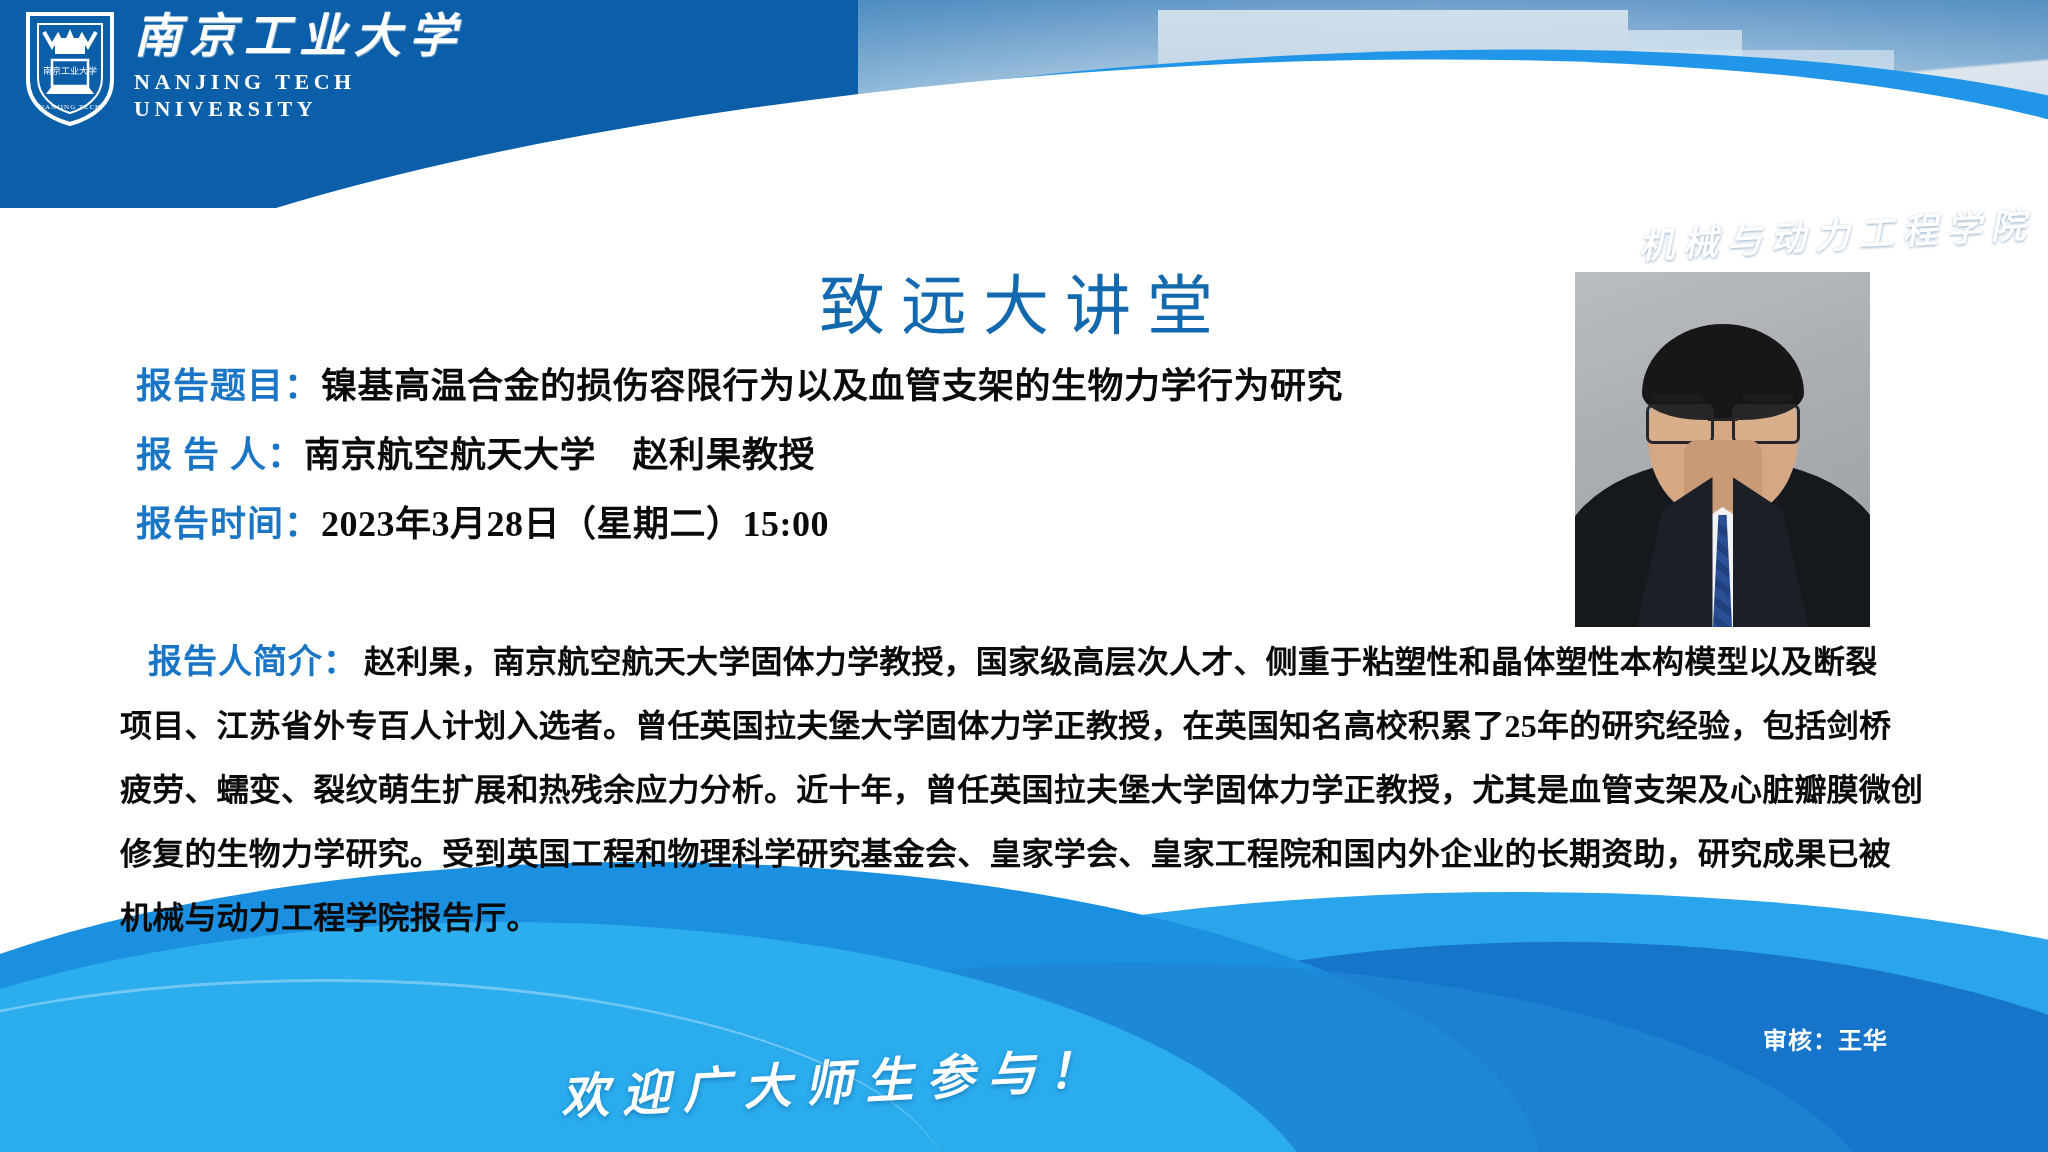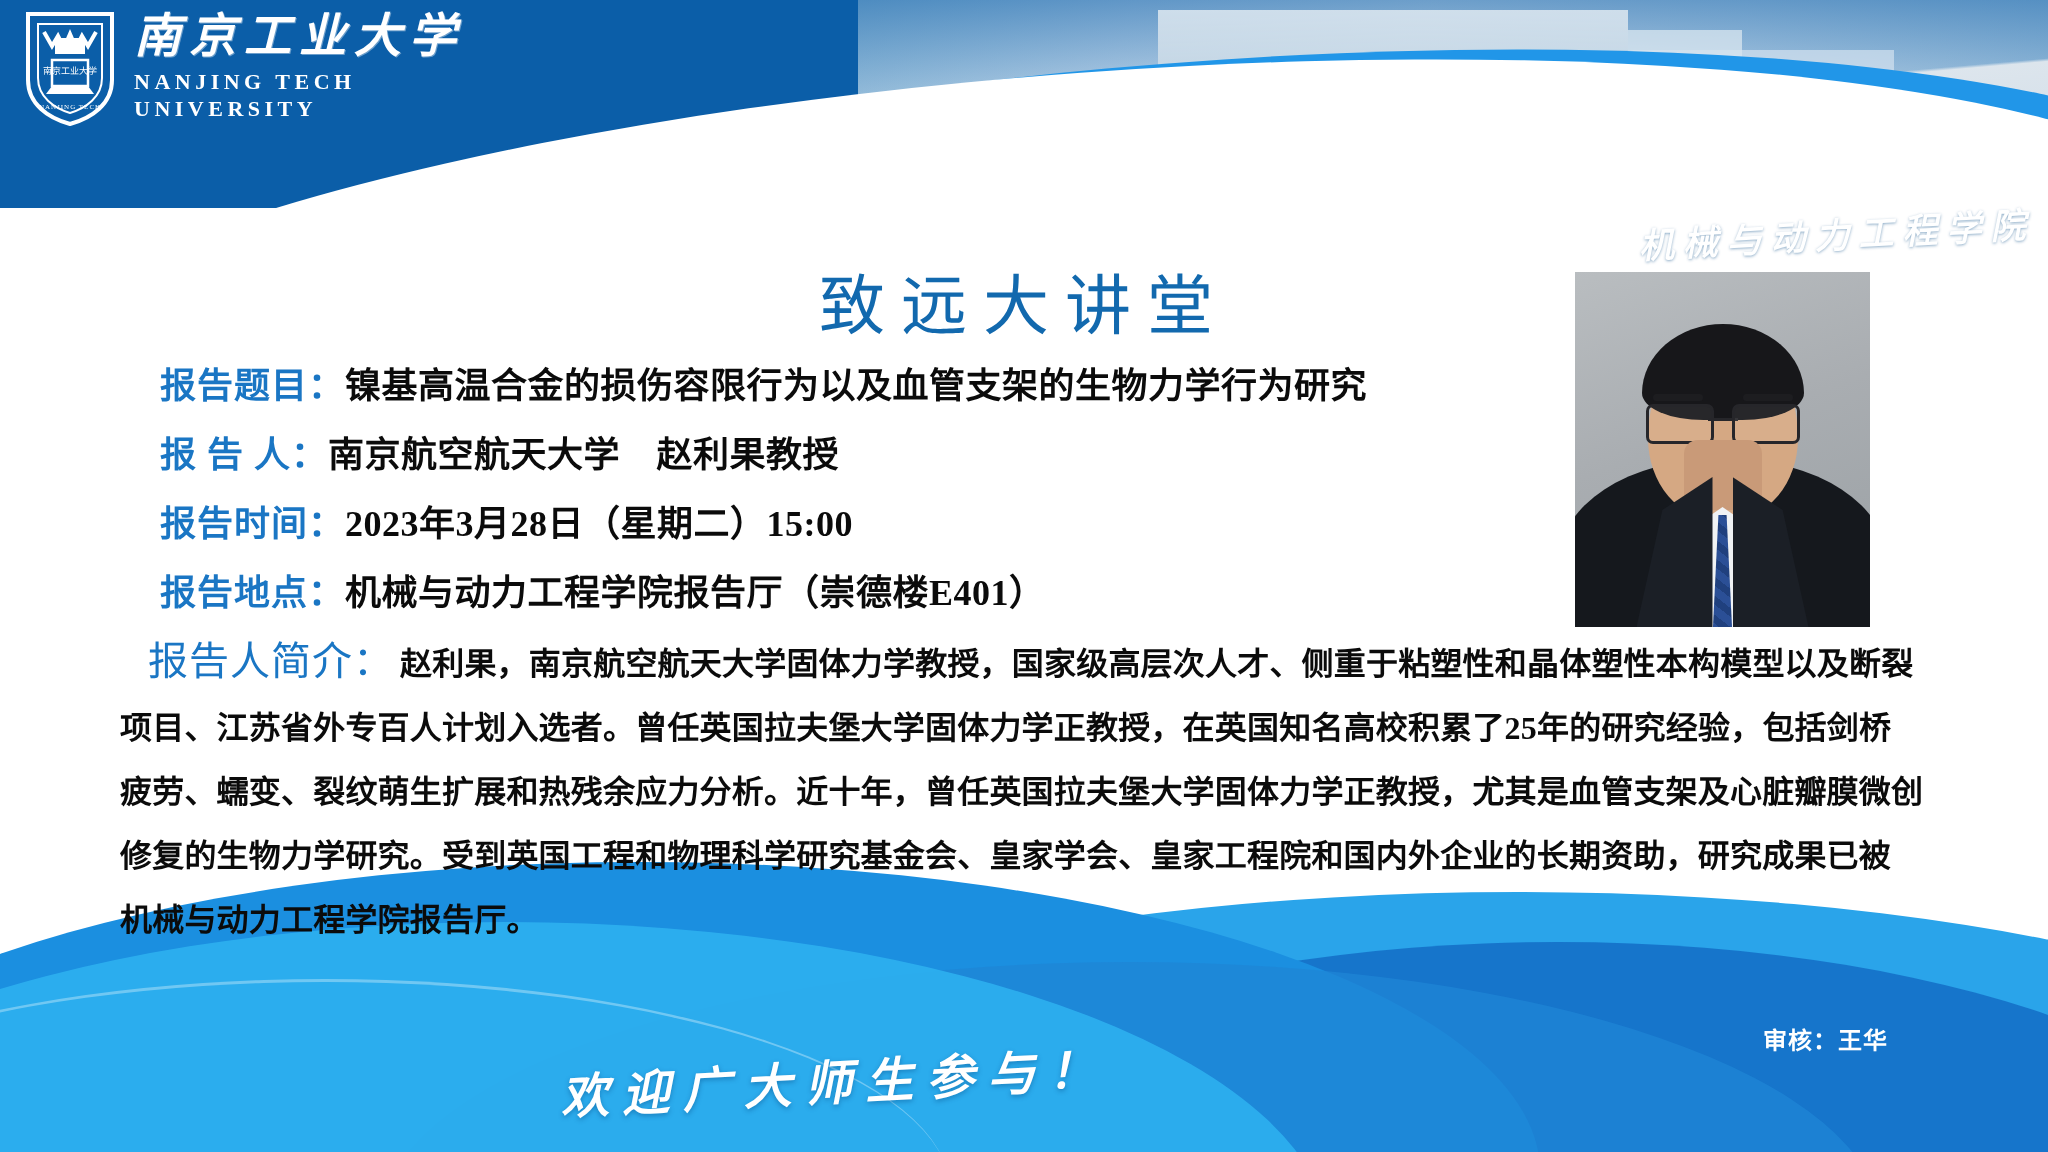--- a/index.html
+++ b/index.html
@@ -147,39 +147,39 @@
   .p-glasses b{position:absolute;left:62px;top:14px;width:30px;height:3px;background:#26262a;}
   .p-brow-l,.p-brow-r{position:absolute;top:122px;width:50px;height:7px;background:#1d1d20;border-radius:4px;}
   .p-brow-l{left:50%;margin-left:-70px;}
   .p-brow-r{left:50%;margin-left:20px;}
   .p-mouth{
     position:absolute;left:50%;top:212px;width:52px;height:6px;transform:translateX(-50%);
     background:#8d5c48;border-radius:4px;
   }
 
   
-  .info{position:absolute;left:160px;top:356px;z-index:4;}
+  .info{position:absolute;left:136px;top:356px;z-index:4;}
   .info-row{display:flex;align-items:baseline;margin-bottom:17px;white-space:nowrap;}
   .lbl{
     font-family:"Liberation Serif",serif;
     font-size:36px;font-weight:700;color:#1a76c4;
     letter-spacing:1px;flex:0 0 auto;
   }
   .val{
     font-family:"Liberation Serif",serif;
     font-size:36px;font-weight:700;color:#0b0b0b;letter-spacing:.5px;
   }
 
   
   .bio{
     position:absolute;left:120px;top:630px;width:1812px;z-index:4;
   }
   .bio-head{
     font-family:"Liberation Serif",serif;
-    font-size:40px;font-weight:400;color:#1a76c4;letter-spacing:1px;
+    font-size:34px;font-weight:700;color:#1a76c4;letter-spacing:1px;
   }
   .bio-line{
     font-family:"Liberation Serif",serif;
     font-size:32px;font-weight:700;color:#0b0b0b;
     line-height:64px;letter-spacing:.2px;white-space:nowrap;
   }
   .bio-line.first{text-indent:28px;}
   .bio-line.first .bio-head{margin-right:6px;}
 
   
@@ -298,24 +298,20 @@
       <span class="val">镍基高温合金的损伤容限行为以及血管支架的生物力学行为研究</span>
     </div>
     <div class="info-row">
       <span class="lbl">报 告 人：</span>
       <span class="val">南京航空航天大学　赵利果教授</span>
     </div>
     <div class="info-row">
       <span class="lbl">报告时间：</span>
       <span class="val">2023年3月28日（星期二）15:00</span>
     </div>
-    <div class="info-row">
-      <span class="lbl">报告地点：</span>
-      <span class="val">机械与动力工程学院报告厅（崇德楼E401）</span>
-    </div>
   </div>
 
   <div class="bio">
     <div class="bio-line first">
       <span class="bio-head">报告人简介：</span><span>赵利果，南京航空航天大学固体力学教授，国家级高层次人才、侧重于粘塑性和晶体塑性本构模型以及断裂</span>
     </div>
     <div class="bio-line">项目、江苏省外专百人计划入选者。曾任英国拉夫堡大学固体力学正教授，在英国知名高校积累了25年的研究经验，包括剑桥</div>
     <div class="bio-line">疲劳、蠕变、裂纹萌生扩展和热残余应力分析。近十年，曾任英国拉夫堡大学固体力学正教授，尤其是血管支架及心脏瓣膜微创</div>
     <div class="bio-line">修复的生物力学研究。受到英国工程和物理科学研究基金会、皇家学会、皇家工程院和国内外企业的长期资助，研究成果已被</div>
     <div class="bio-line">机械与动力工程学院报告厅。</div>

